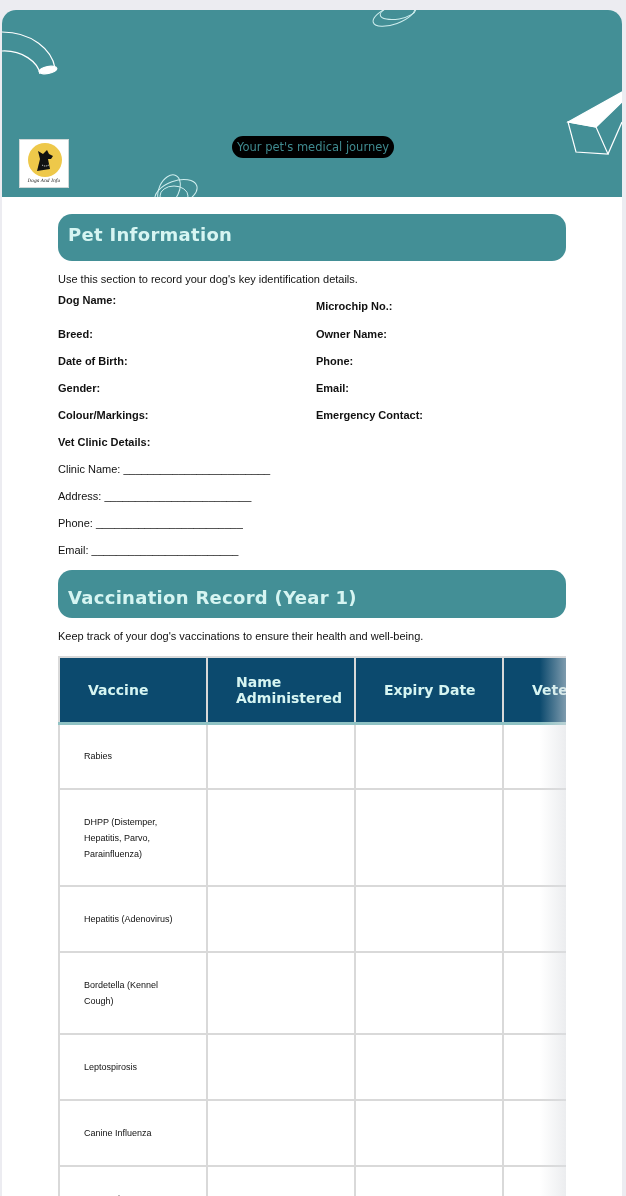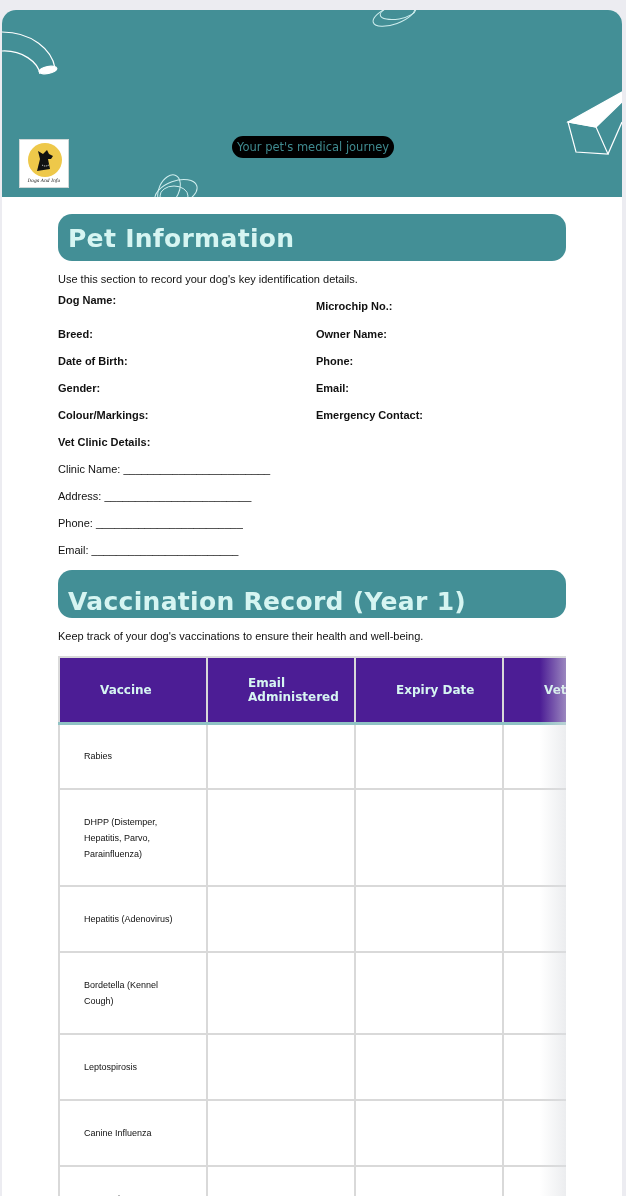--- a/index.html
+++ b/index.html
@@ -38,39 +38,39 @@
     position: absolute; left: 0; right: 0; top: 38px; text-align: center;
     font-family: "DejaVu Serif", serif; font-style: italic; font-size: 4.5px; color: #111;
   }
 
   .section-bar {
     position: absolute; left: 56px; width: 508px; height: 47px;
     background: #438f96; border-radius: 14px;
   }
   .section-bar h2 {
     position: absolute; left: 10px; top: 10px; color: #d6f5f2;
-    font-family: "DejaVu Sans", sans-serif; font-weight: bold; font-size: 25px; letter-spacing: 0.3px;
+    font-family: "DejaVu Sans", sans-serif; font-weight: bold; font-size: 18px; letter-spacing: 0.3px;
   }
   .desc { position: absolute; left: 56px; font-size: 11px; color: #111; }
   .field { position: absolute; font-size: 11px; font-weight: bold; color: #111; }
   .plain { position: absolute; font-size: 11px; color: #111; }
 
   .table-wrap {
     position: absolute; left: 56px; top: 646px; width: 508px; height: 560px; overflow: hidden;
   }
   .table-wrap::after {
     content: ""; position: absolute; right: 0; top: 0; width: 26px; height: 100%;
     background: linear-gradient(to right, rgba(255,255,255,0), rgba(220,222,226,0.55));
     pointer-events: none;
   }
   table { border-collapse: collapse; table-layout: fixed; width: 592px; }
   th, td { border: 2px solid #d9d9d9; }
   th {
-    background: #4c1d95; color: #d6f5f2; height: 66px; font-weight: bold;
-    font-family: "DejaVu Sans", sans-serif; font-size: 12px; text-align: left; padding-left: 40px;
+    background: #0c4a6e; color: #d6f5f2; height: 66px; font-weight: bold;
+    font-family: "DejaVu Sans", sans-serif; font-size: 14px; text-align: left; padding-left: 28px;
   }
   td {
     background: #ffffff; font-size: 9px; line-height: 16px; color: #111;
     padding: 0 24px; vertical-align: middle;
   }
   thead tr { border-bottom: 3px solid #8fc2c4; }
 </style>
 </head>
 <body>
 
@@ -147,21 +147,21 @@
     <table>
       <colgroup>
           <col style="width:148px">
           <col style="width:148px">
           <col style="width:148px">
           <col style="width:148px">
         </colgroup>
       <thead>
         <tr>
           <th>Vaccine</th>
-          <th>Email Administered</th>
+          <th>Name Administered</th>
           <th>Expiry Date</th>
           <th>Veterinarian</th>
         </tr>
       </thead>
       <tbody>
         <tr style="height:66px">
           <td>Rabies</td>
           <td></td>
           <td></td>
           <td></td>

